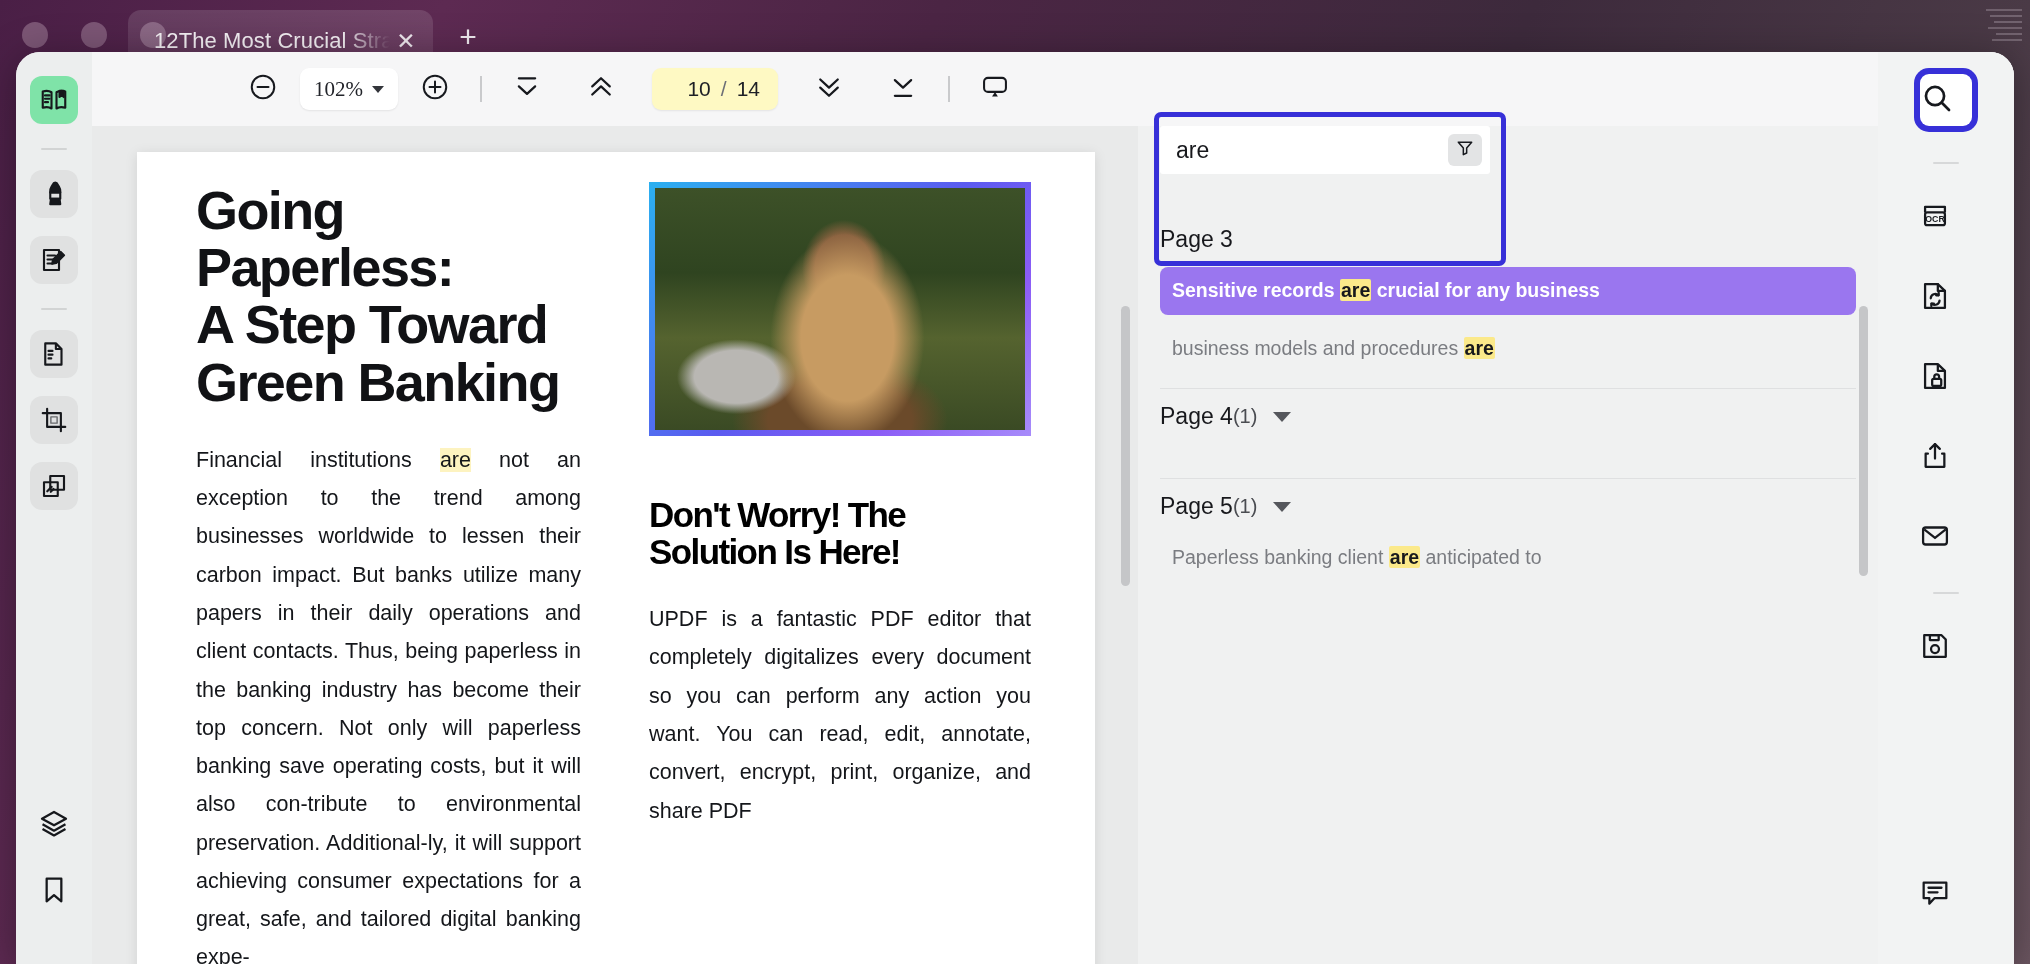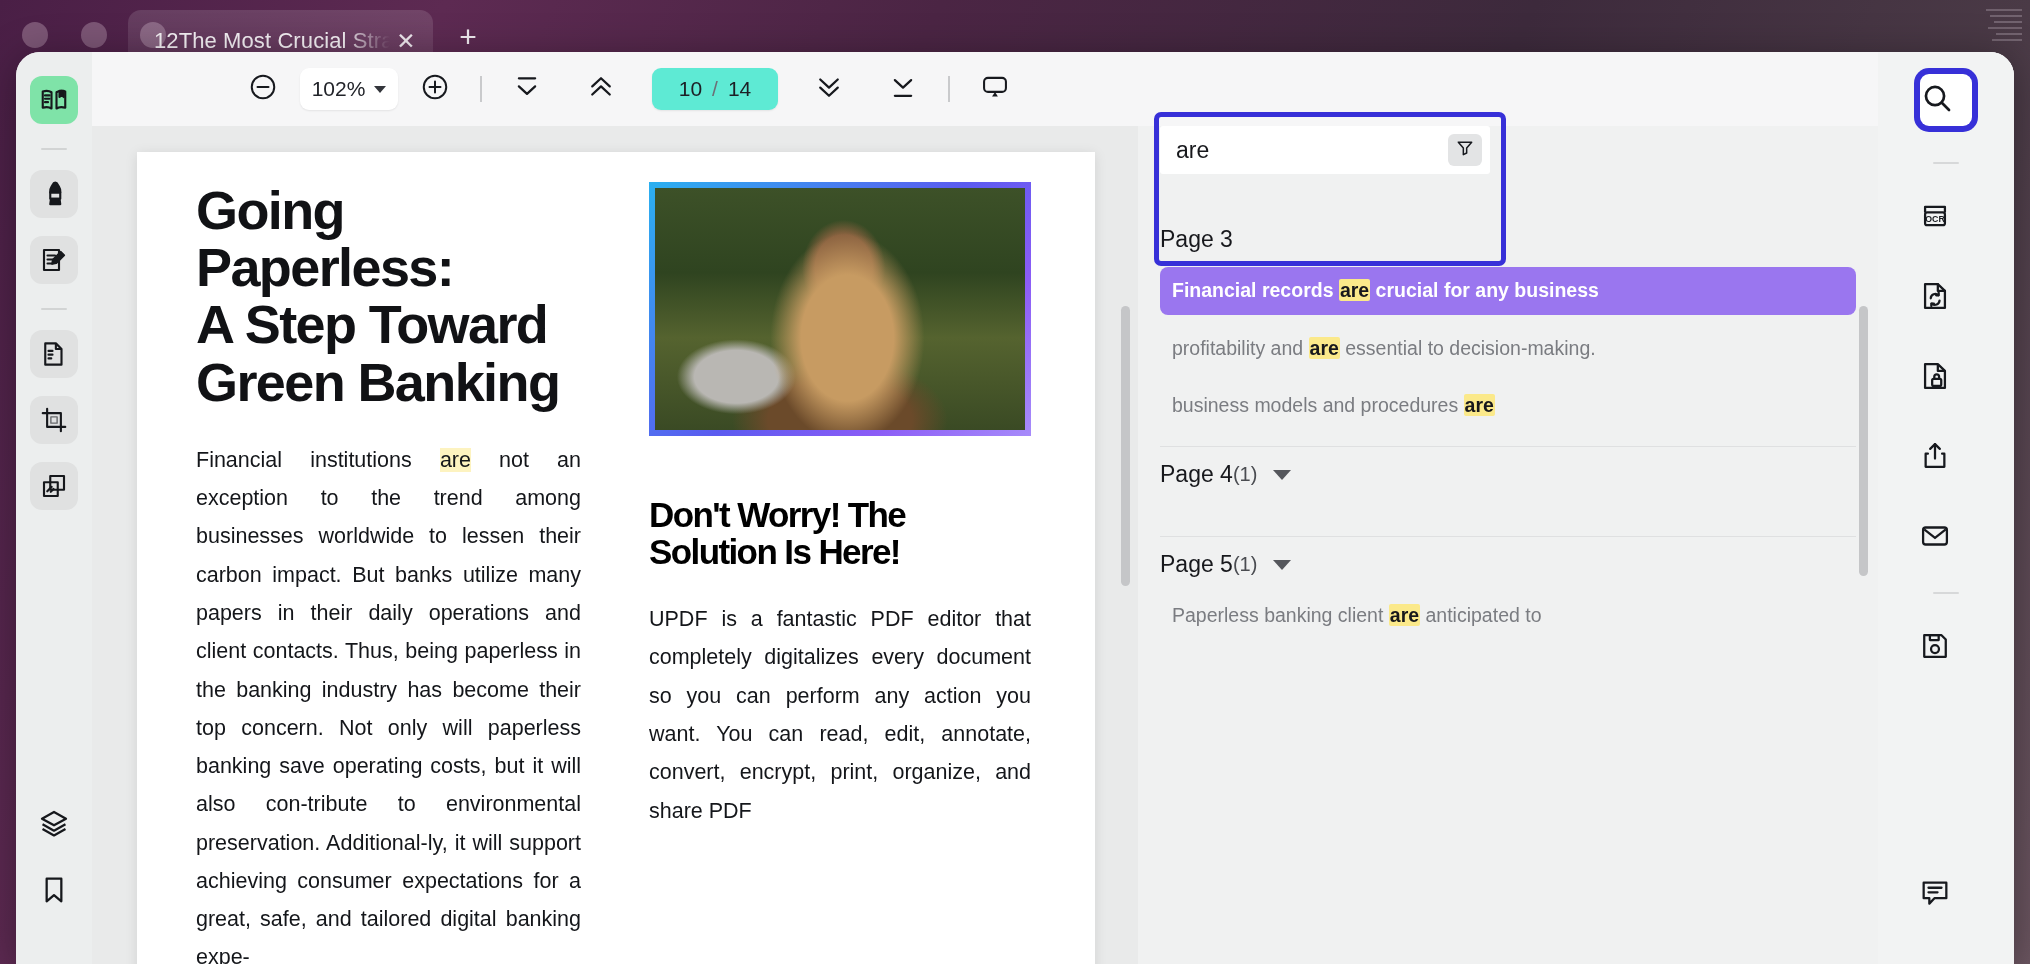--- a/index.html
+++ b/index.html
@@ -78,28 +78,28 @@
     background:#f6f6f7; display:flex; align-items:center;
   }
   .tb-inner { display:flex; align-items:center; gap:0; margin-left:148px; }
   .icon-btn {
     width:46px; height:46px; display:flex; align-items:center; justify-content:center;
     border-radius:8px;
   }
   .zoom-field {
     width:98px; height:42px; background:#ffffff; border-radius:9px;
     display:flex; align-items:center; justify-content:center; gap:9px;
-    margin:0 14px; box-shadow:0 1px 2px rgba(0,0,0,.08);
+    margin:0 14px; box-shadow:0 1px 2px rgba(0,0,0,.08);font-family:Liberation Serif, serif;
   }
   .zoom-val { font-size:21px; color:#22242a; }
   .caret-dn { width:0;height:0;border-left:6px solid transparent;border-right:6px solid transparent;border-top:7px solid #33353b; }
   .tb-sep { width:2px; height:26px; background:#c9cacc; margin:0 22px; }
   .page-field {
-    background:#5eead4; border-radius:9px; height:42px; min-width:126px;
-    display:flex; align-items:center; justify-content:center; gap:10px; padding:0 18px;
+    background:#fef9c3; border-radius:9px; height:42px; min-width:126px;
+    display:flex; align-items:center; justify-content:flex-end; gap:10px; padding:0 18px;
     margin-left:28px; box-shadow:0 1px 2px rgba(0,0,0,.08);
   }
   .page-cur, .page-total { font-size:21px; color:#1d1f25; }
   .page-slash { font-size:21px; color:#6c6f76; }
   .nav-gap { width:28px; }
 
   
   #viewer {
     position:absolute; left:76px; top:74px; width:1046px; height:838px;
     background:#e9eaea; overflow:hidden;
@@ -472,24 +472,21 @@
       <div class="results">
 
         <div class="page-group-hdr" style="border-top:none">
           <span class="pg-label">Page 3</span>
           <span class="pg-right">
             <span class="pg-count"></span>
           </span>
         </div>
 
         <div class="res-item sel">
-          <span>Financial records </span><span class="hl">are</span><span> crucial for any business</span>
-        </div>
-        <div class="res-item">
-          <span>profitability and </span><span class="hl">are</span><span> essential to decision-making.</span>
+          <span>Sensitive records </span><span class="hl">are</span><span> crucial for any business</span>
         </div>
         <div class="res-item">
           <span>business models and procedures </span><span class="hl">are</span><span></span>
         </div>
 
         <div class="group-divider"></div>
 
         <div class="page-group-hdr" style="border-top:none">
           <span class="pg-label">Page 4</span>
           <span class="pg-right">

